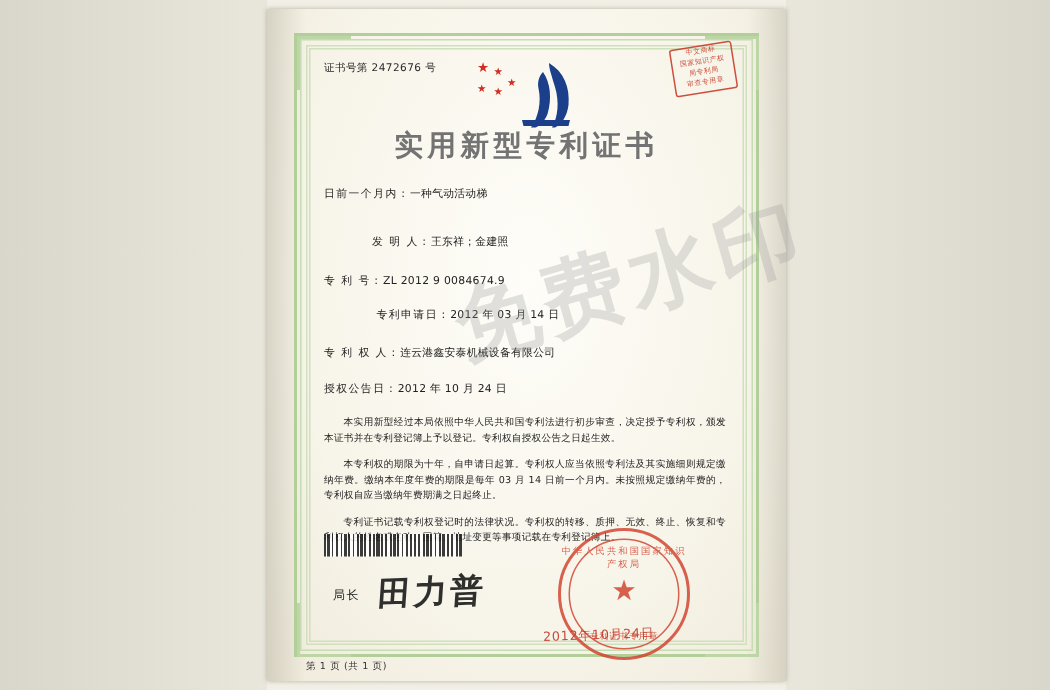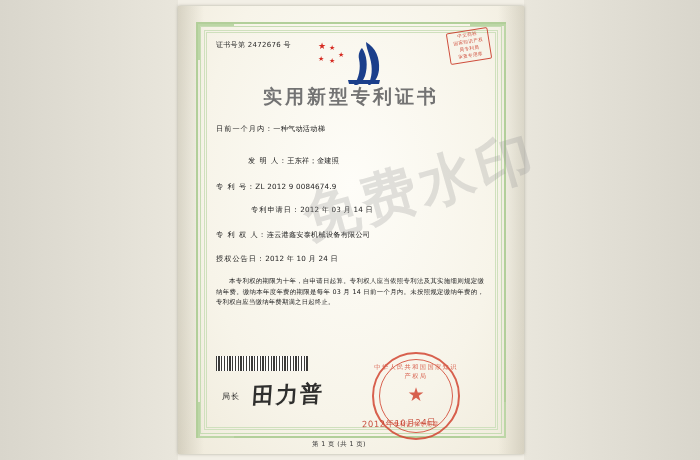--- a/index.html
+++ b/index.html
@@ -274,23 +274,23 @@
     font-size: 8.5px;
     color: #c23a28;
     letter-spacing: 0.5px;
     transform: rotate(-2deg);
     opacity: 0.9;
   }
 
   
   .page-foot {
     position: absolute;
-    left: 192px; top: 440px;
+    left: 204px; top: 440px;
     width: 294px;
-    text-align: center;
+    text-align: left;
     font-size: 6.4px;
     color: #333;
     letter-spacing: 0.4px;
   }
 
   
   .watermark {
     position: absolute;
     left: 300px; top: 150px;
     font-size: 56px;
@@ -363,21 +363,23 @@
     <span class="k">专利申请日：</span><span class="v">2012 年 03 月 14 日</span>
   </div>
   <div class="field f5">
     <span class="k">专 利 权 人：</span><span class="v">连云港鑫安泰机械设备有限公司</span>
   </div>
   <div class="field f6">
     <span class="k">授权公告日：</span><span class="v">2012 年 10 月 24 日</span>
   </div>
 
   <div class="body-text">
+    <p>本实用新型经过本局依照中华人民共和国专利法进行初步审查，决定授予专利权，颁发本证书并在专利登记簿上予以登记。专利权自授权公告之日起生效。</p>
     <p>本专利权的期限为十年，自申请日起算。专利权人应当依照专利法及其实施细则规定缴纳年费。缴纳本年度年费的期限是每年 03 月 14 日前一个月内。未按照规定缴纳年费的，专利权自应当缴纳年费期满之日起终止。</p>
+    <p>专利证书记载专利权登记时的法律状况。专利权的转移、质押、无效、终止、恢复和专利权人的姓名或名称、国籍、地址变更等事项记载在专利登记簿上。</p>
   </div>
 
   <div class="barcode"></div>
 
   <div class="sig-label">局长</div>
   <div class="sig-name">田力普</div>
 
   <div class="round-seal">
     <div class="inner-ring"></div>
     <div class="arc">中华人民共和国国家知识产权局</div>

